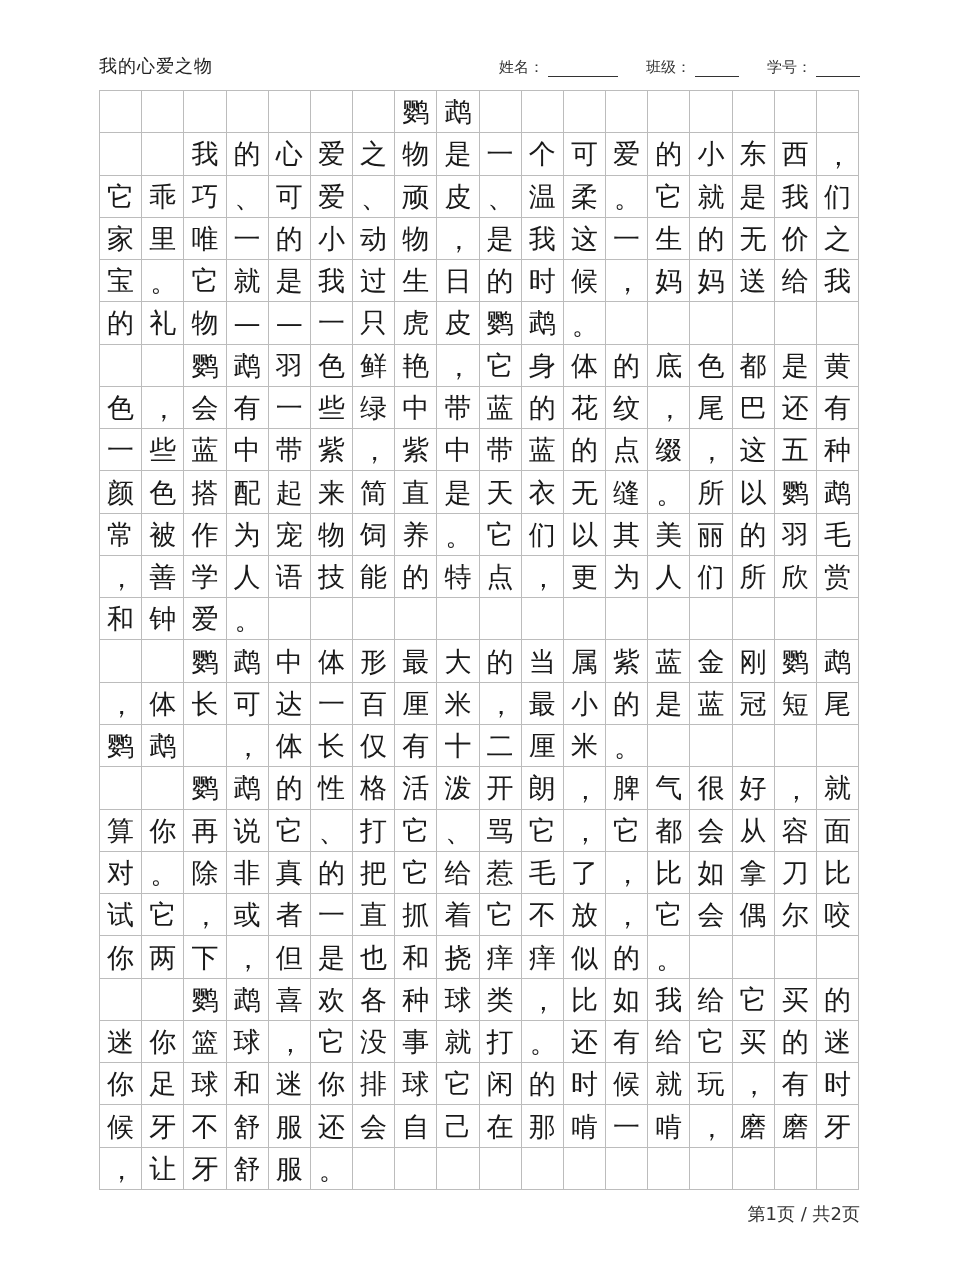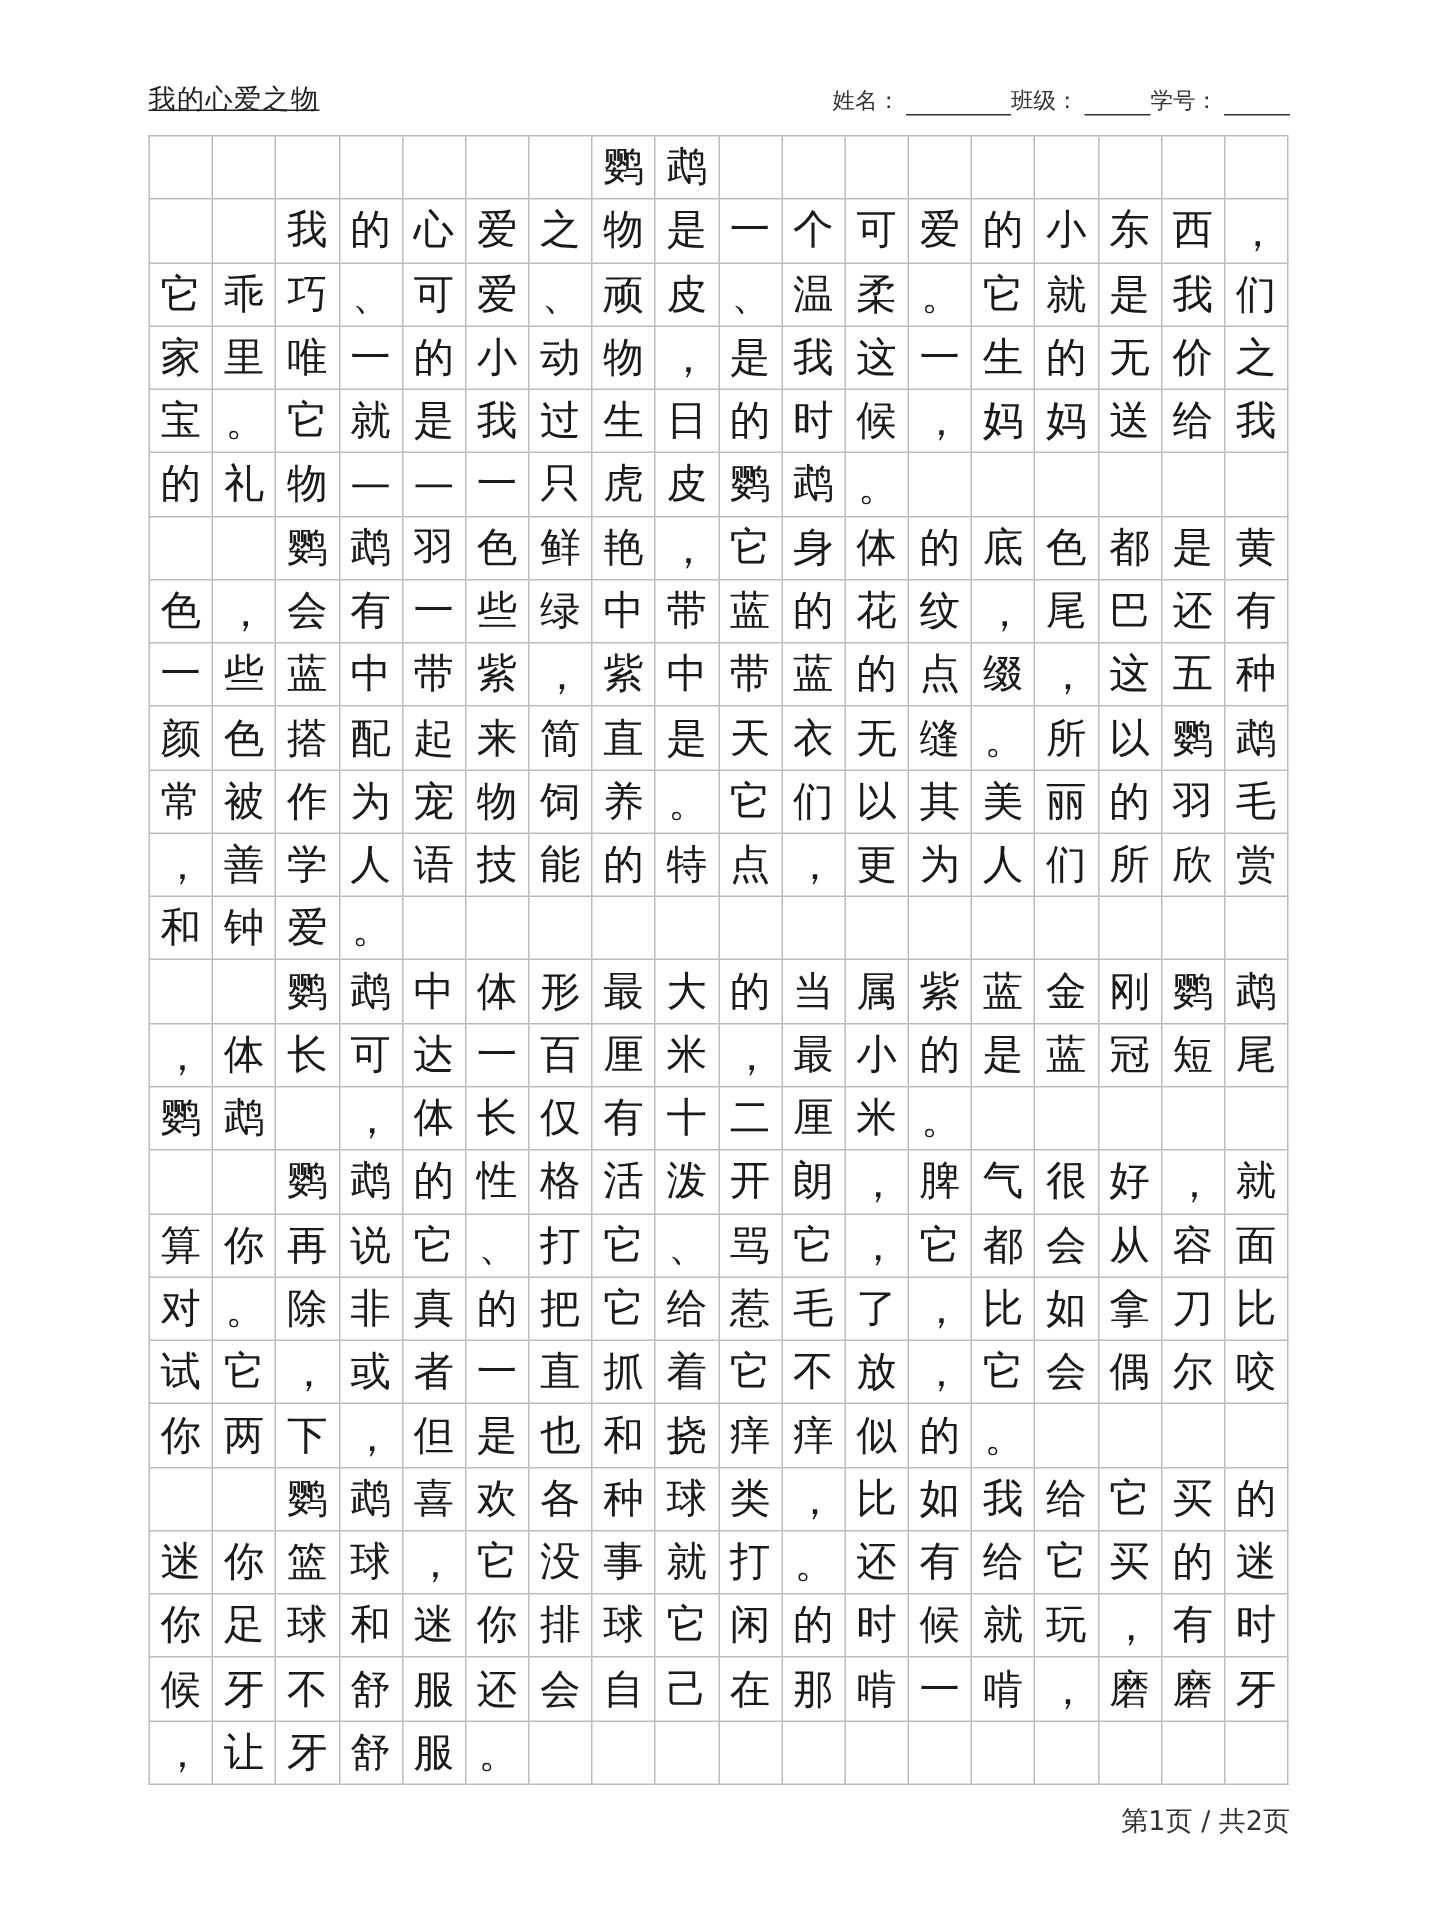--- a/index.html
+++ b/index.html
@@ -4,27 +4,26 @@
 <style>
   html, body { margin: 0; padding: 0; }
   body {
     width: 960px; height: 1280px; background: #ffffff; position: relative;
     overflow: hidden; color: #1a1a1a;
     font-family: "DejaVu Serif", "Liberation Serif", serif;
   }
   .doc-title {
     position: absolute; left: 99px; top: 54px; font-size: 18px; color: #222;
     letter-spacing: 1px;
-    text-decoration: underline;
   }
   .fields {
     position: absolute; right: 100px; top: 58px; display: flex; align-items: flex-end;
     font-size: 15px; color: #333;
   }
-  .field { display: flex; align-items: flex-end; }
+  .field { display: flex; align-items: flex-end; margin-left: 28px; }
   .field-line { display: inline-block; border-bottom: 1px solid #333; height: 16px; margin-left: 4px; }
   .grid {
     position: absolute; left: 99px; top: 90px; width: 760px; height: 1100px;
     display: grid; grid-template-columns: repeat(18, 1fr); grid-template-rows: repeat(26, 1fr);
     border-top: 1px solid #bcbcbc; border-left: 1px solid #bcbcbc;
     box-sizing: border-box;
   }
   .cell {
     border-right: 1px solid #bcbcbc; border-bottom: 1px solid #bcbcbc;
     display: flex; align-items: center; justify-content: center;

